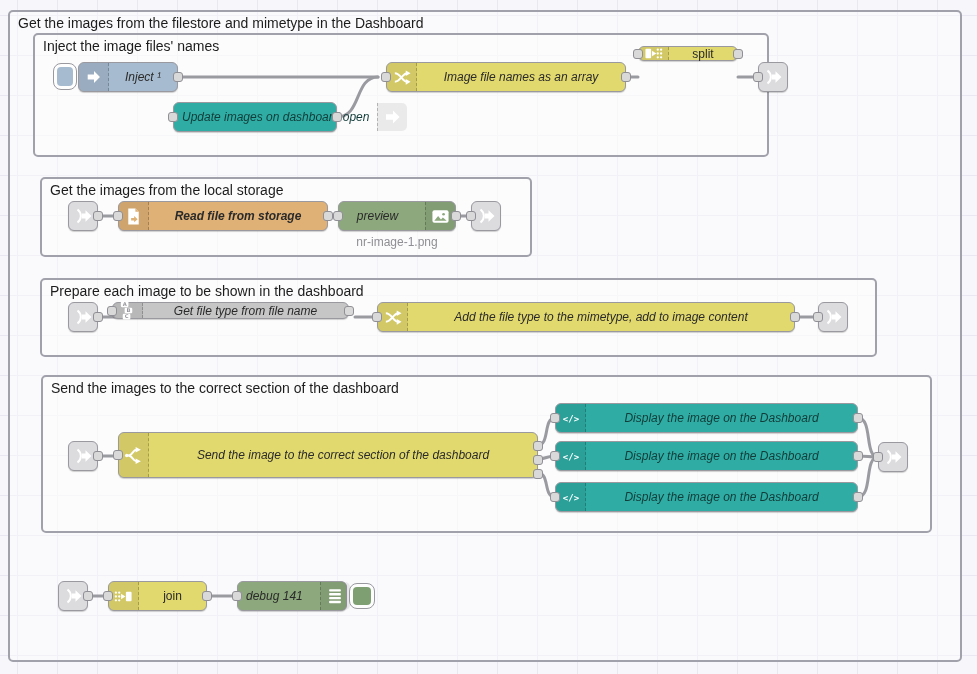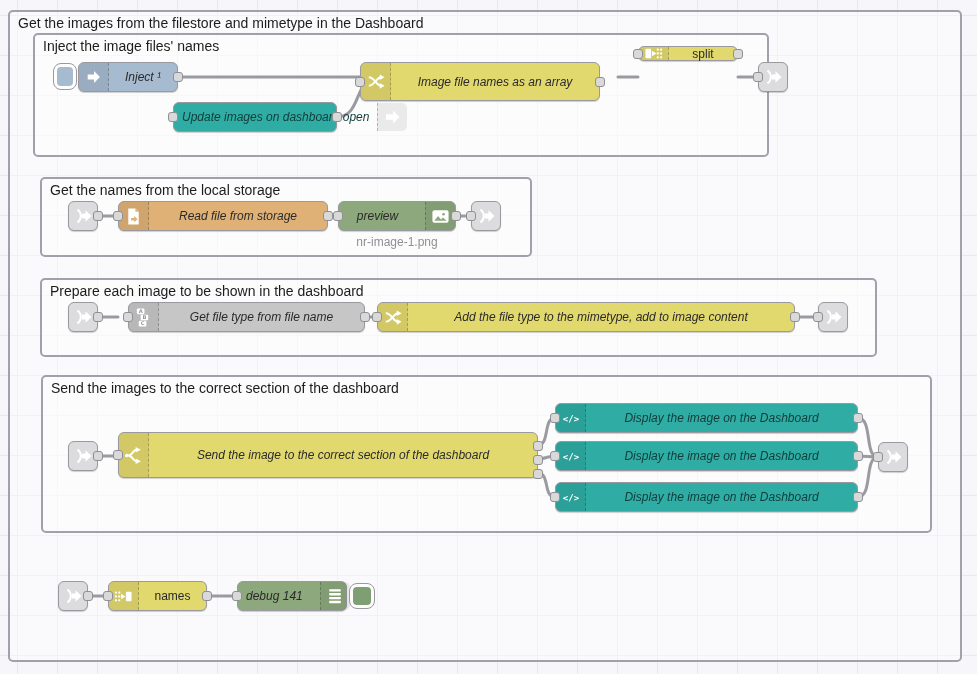--- a/index.html
+++ b/index.html
@@ -42,21 +42,21 @@
     flex:none; width:30px; display:flex; align-items:center; justify-content:center;
     background:rgba(0,0,0,0.07);
   }
   .ibox.l { border-right:1px dashed rgba(0,0,0,0.22); border-radius:5px 0 0 5px; }
   .ibox.r { border-left:1px dashed rgba(0,0,0,0.22); border-radius:0 5px 5px 0; }
 
   .c-inject { background:#a6bbcf; }
   .c-teal   { background:#2fada4; }
   .c-teal .lbl { color:#123c39; }
   .c-yellow { background:#e2d96e; }
-  .c-file   { background:#dfb176; }
+  .c-file   { background:#dfb176;font-weight:bold; }
   .c-green  { background:#8ca87c;gap:9px; }
   .c-gray   { background:#c6c6c6; }
   .c-link   { background:#dcdcdf; justify-content:center; align-items:center; }
 
   .port {
     position:absolute; width:10px; height:10px; border-radius:3px;
     background:#d9d9d9; border:1px solid #8f8f95; z-index:4;
   }
   .port.in  { left:-6px;  top:50%; margin-top:-5px; }
   .port.out { right:-6px; top:50%; margin-top:-5px; }
@@ -156,21 +156,21 @@
 
 <div class="canvas">
 
   <div class="group" style="left:8px;top:10px;width:954px;height:652px">
     <div class="group-title">Get the images from the filestore and mimetype in the Dashboard</div>
   </div>
   <div class="group" style="left:33px;top:33px;width:736px;height:124px">
     <div class="group-title">Inject the image files' names</div>
   </div>
   <div class="group" style="left:40px;top:177px;width:492px;height:80px">
-    <div class="group-title">Get the names from the local storage</div>
+    <div class="group-title">Get the images from the local storage</div>
   </div>
   <div class="group" style="left:40px;top:278px;width:837px;height:79px">
     <div class="group-title">Prepare each image to be shown in the dashboard</div>
   </div>
   <div class="group" style="left:41px;top:375px;width:891px;height:158px">
     <div class="group-title">Send the images to the correct section of the dashboard</div>
   </div>
 
   <svg class="wires" width="977" height="674">
     <path d="M178 77H378"></path>
@@ -209,21 +209,21 @@
   <div class="node c-teal" style="left:173px;top:102px;width:164px;height:30px">
     <span class="lbl it">Update images on dashboard open</span>
     <span class="ibox r">
         <svg width="20" height="20">
           <use href="#i-arrow"></use>
         </svg>
       </span>
     <i class="port in"></i>
     <i class="port out"></i>
   </div>
-  <div class="node c-yellow" style="left:360px;top:62px;width:240px;height:39px">
+  <div class="node c-yellow" style="left:386px;top:62px;width:240px;height:30px">
     <span class="ibox l">
         <svg width="19" height="19">
           <use href="#i-change"></use>
         </svg>
       </span>
     <span class="lbl it">Image file names as an array</span>
     <i class="port in"></i>
     <i class="port out"></i>
   </div>
   <div class="node c-yellow" style="left:638px;top:46px;width:100px;height:15px">
@@ -284,21 +284,21 @@
   </div>
 
   <div class="node c-link" style="left:68px;top:302px;width:30px;height:30px">
     <span class="lbl" style="padding:0">
         <svg width="20" height="20">
           <use href="#i-link"></use>
         </svg>
       </span>
     <i class="port out"></i>
   </div>
-  <div class="node c-gray" style="left:128px;top:302px;width:237px;height:30px">
+  <div class="node c-gray" style="left:112px;top:302px;width:237px;height:17px">
     <span class="ibox l">
         <svg width="19" height="19">
           <use href="#i-abc"></use>
         </svg>
       </span>
     <span class="lbl it">Get file type from file name</span>
     <i class="port in"></i>
     <i class="port out"></i>
   </div>
   <div class="node c-yellow" style="left:377px;top:302px;width:418px;height:30px">
@@ -386,21 +386,21 @@
         </svg>
       </span>
     <i class="port out"></i>
   </div>
   <div class="node c-yellow" style="left:108px;top:581px;width:99px;height:30px">
     <span class="ibox l">
         <svg width="19" height="19">
           <use href="#i-join"></use>
         </svg>
       </span>
-    <span class="lbl">names</span>
+    <span class="lbl">join</span>
     <i class="port in"></i>
     <i class="port out"></i>
   </div>
   <div class="node c-green" style="left:237px;top:581px;width:110px;height:30px">
     <span class="lbl it">debug 141</span>
     <span class="ibox r">
         <svg width="18" height="18">
           <use href="#i-debug"></use>
         </svg>
       </span>

